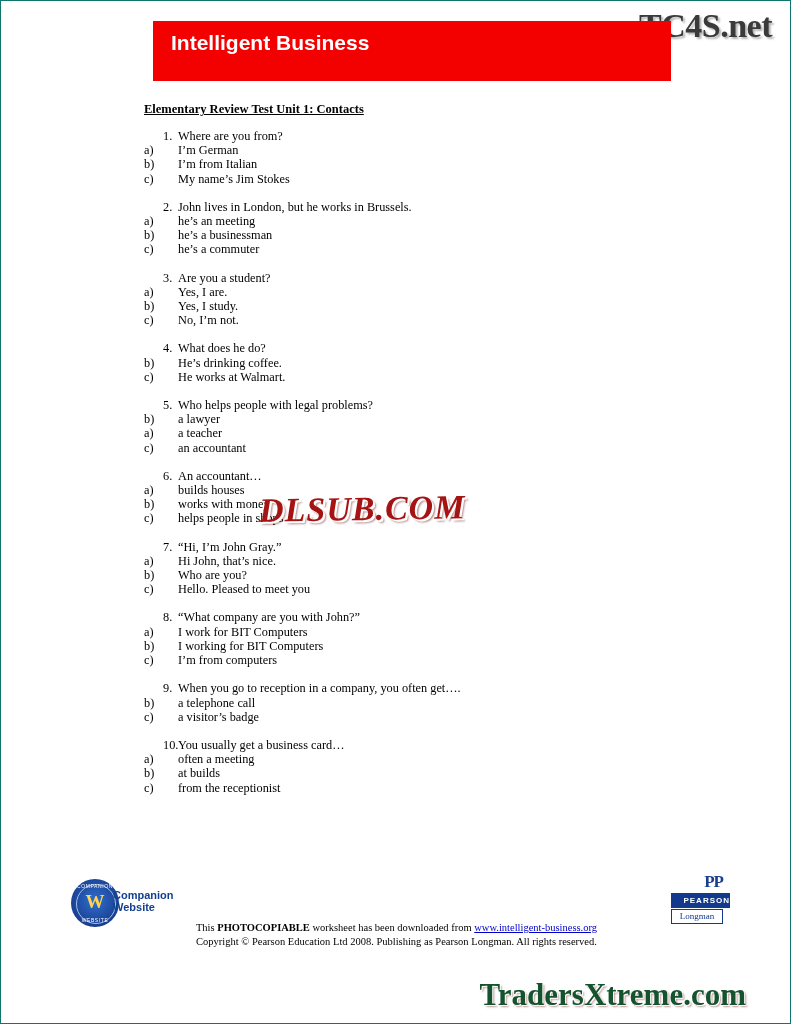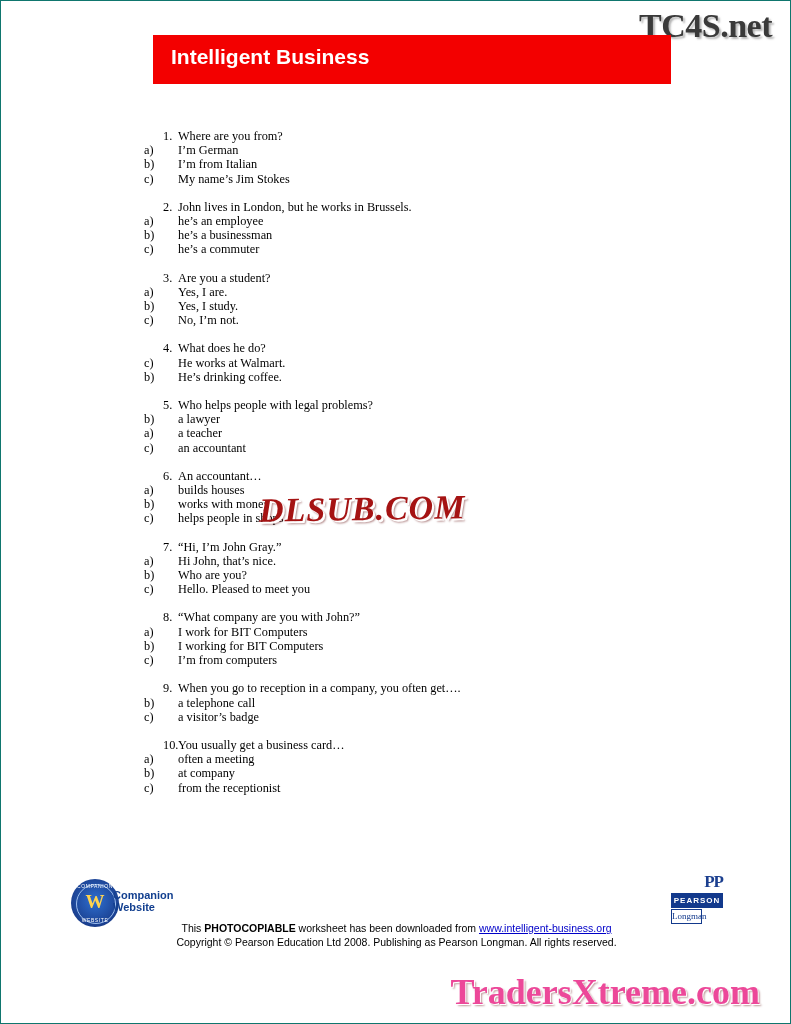--- a/index.html
+++ b/index.html
@@ -34,23 +34,23 @@
     font-size: 34px;
     color: #3a3a3a;
     letter-spacing: -0.5px;
     text-shadow: 2px 2px 2px rgba(120,120,120,0.55);
   }
 
   
   .banner {
     position: absolute;
     left: 152px;
-    top: 34px;
+    top: 20px;
     width: 518px;
-    height: 49px;
+    height: 60px;
     background: #f30000;
     text-align: center;
   }
   .banner-title {
     position: absolute;
     left: 18px;
     top: 10px;
     font-family: "Liberation Sans", sans-serif;
     font-weight: bold;
     font-size: 21px;
@@ -204,78 +204,80 @@
   }
   .pearson-band {
     width: 52px;
     height: 15px;
     background: #12398c;
     color: #ffffff;
     font-family: "Liberation Sans", sans-serif;
     font-size: 8px;
     font-weight: bold;
     letter-spacing: 1px;
-    text-align: center;
+    text-align: right;
     line-height: 15px;
+    padding-left: 7px;
   }
   .longman-band {
-    width: 31px;
+    width: 52px;
     height: 15px;
     background: #ffffff;
     border: 1px solid #12398c;
     box-sizing: border-box;
     color: #12398c;
     font-family: "Liberation Serif", serif;
     font-size: 9px;
     text-align: center;
     line-height: 13px;
     margin-top: 1px;
   }
 
   
   .footer {
     position: absolute;
     left: 0;
     top: 920px;
     width: 791px;
     text-align: center;
-    font-family: Liberation Sans, sans-serif;
+    font-family: Liberation Serif, serif;
     font-size: 10.5px;
     color: #000000;
     line-height: 14px;
   }
   .footer .bold { font-weight: bold; }
   .footer a, .footer .link {
     color: #0000c8;
     text-decoration: underline;
   }
 
   
   .traders-watermark {
     position: absolute;
-    right: 30px;
+    right: 44px;
     bottom: 10px;
     font-family: "Liberation Serif", serif;
     font-weight: bold;
-    font-size: 36px;
-    color: #ec4899;
+    font-size: 31px;
+    color: #14532d;
     text-shadow: 1px 1px 0 #ffffff, 2px 2px 2px rgba(90,0,0,0.4);
   }
 </style>
 </head>
 <body>
 
 <div class="page">
 
   <div class="tc4s-watermark">TC4S.net</div>
 
   <div class="banner">
     <div class="banner-title">Intelligent Business</div>
   </div>
 
+  <div class="doc-heading">Elementary Review Test Unit 1: Contacts</div>
 
   <div class="questions">
 
     <div class="q-block">
       <span class="q-line">
         <span class="q-num">1.</span><span class="q-text">Where are you from?</span>
       </span>
       <span class="opt-line">
         <span class="opt-label">a)</span><span class="opt-text">I’m German</span>
       </span>
@@ -285,21 +287,21 @@
       <span class="opt-line">
         <span class="opt-label">c)</span><span class="opt-text">My name’s Jim Stokes</span>
       </span>
     </div>
 
     <div class="q-block">
       <span class="q-line">
         <span class="q-num">2.</span><span class="q-text">John lives in London, but he works in Brussels.</span>
       </span>
       <span class="opt-line">
-        <span class="opt-label">a)</span><span class="opt-text">he’s an employee</span>
+        <span class="opt-label">a)</span><span class="opt-text">he’s an meeting</span>
       </span>
       <span class="opt-line">
         <span class="opt-label">b)</span><span class="opt-text">he’s a businessman</span>
       </span>
       <span class="opt-line">
         <span class="opt-label">c)</span><span class="opt-text">he’s a commuter</span>
       </span>
     </div>
 
     <div class="q-block">
@@ -315,25 +317,25 @@
       <span class="opt-line">
         <span class="opt-label">c)</span><span class="opt-text">No, I’m not.</span>
       </span>
     </div>
 
     <div class="q-block">
       <span class="q-line">
         <span class="q-num">4.</span><span class="q-text">What does he do?</span>
       </span>
       <span class="opt-line">
+        <span class="opt-label">b)</span><span class="opt-text">He’s drinking coffee.</span>
+      </span>
+      <span class="opt-line">
         <span class="opt-label">c)</span><span class="opt-text">He works at Walmart.</span>
       </span>
-      <span class="opt-line">
-        <span class="opt-label">b)</span><span class="opt-text">He’s drinking coffee.</span>
-      </span>
     </div>
 
     <div class="q-block">
       <span class="q-line">
         <span class="q-num">5.</span><span class="q-text">Who helps people with legal problems?</span>
       </span>
       <span class="opt-line">
         <span class="opt-label">b)</span><span class="opt-text">a lawyer</span>
       </span>
       <span class="opt-line">
@@ -402,21 +404,21 @@
     </div>
 
     <div class="q-block">
       <span class="q-line">
         <span class="q-num">10.</span><span class="q-text">You usually get a business card…</span>
       </span>
       <span class="opt-line">
         <span class="opt-label">a)</span><span class="opt-text">often a meeting</span>
       </span>
       <span class="opt-line">
-        <span class="opt-label">b)</span><span class="opt-text">at company</span>
+        <span class="opt-label">b)</span><span class="opt-text">at builds</span>
       </span>
       <span class="opt-line">
         <span class="opt-label">c)</span><span class="opt-text">from the receptionist</span>
       </span>
     </div>
 
   </div>
 
   <div class="dlsub-watermark">DLSUB.COM</div>
 

